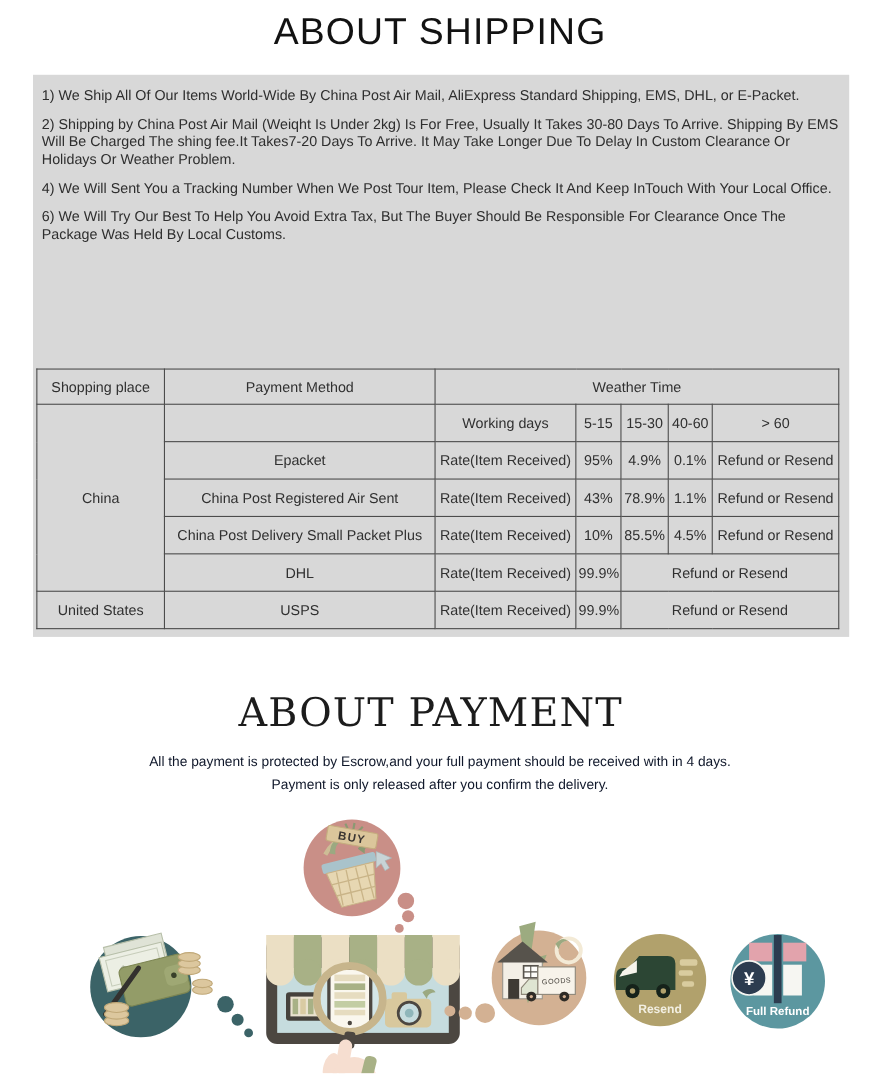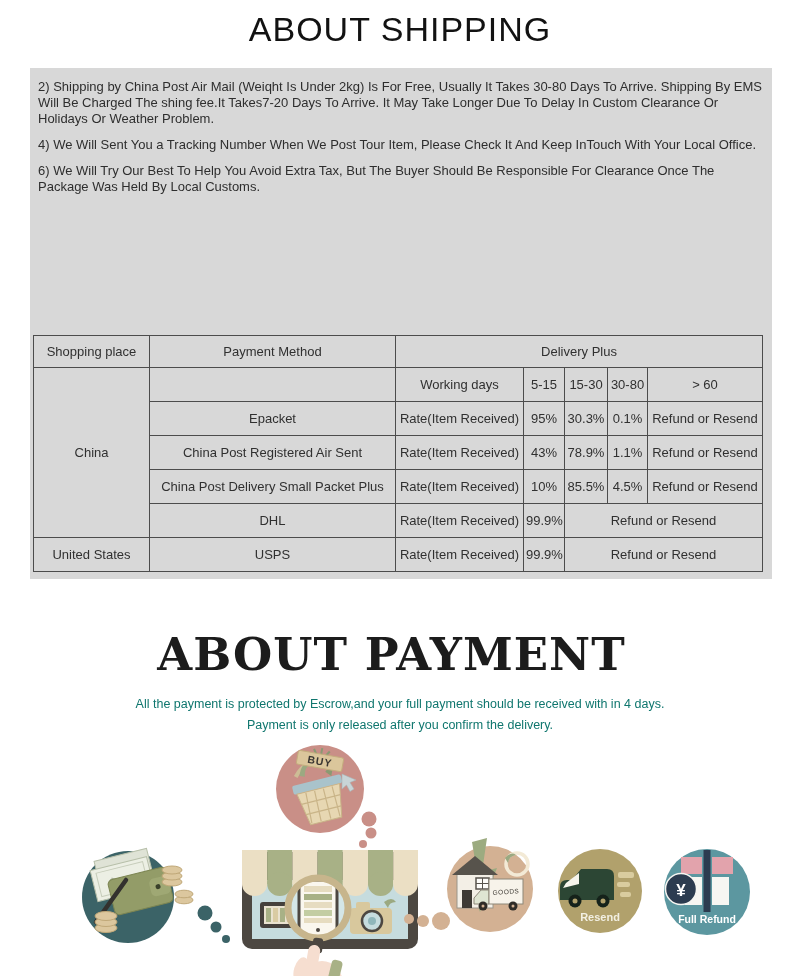--- a/index.html
+++ b/index.html
@@ -25,69 +25,70 @@
   }
   .ship-table td {
     border:1.8px solid #4c4c4c; text-align:center; vertical-align:middle;
     font-size:13px; padding:0 2px; white-space:nowrap; overflow:hidden; height:33px;
   }
   .ship-table tr.head td { height:31px; }
   .payment {
     position:absolute; top:628px; left:0; width:100%; text-align:center;
   }
   .payment-title {
-    margin:0 17px 13px 0; font-family:"DejaVu Serif", serif; font-weight:bold;
-    font-size:45px; letter-spacing:1px; color:#1c1c1c;
-  }
-  .payment-sub { margin:0; font-size:12.5px; line-height:21px; color:#0f766e; }
+    margin:0 17px 13px 0; font-family:"DejaVu Serif", serif; font-weight:normal;
+    font-size:36px; letter-spacing:1px; color:#1c1c1c;
+  }
+  .payment-sub { margin:0; font-size:12.5px; line-height:21px; color:#0f172a; }
   .bottom-art { position:absolute; top:730px; left:0; width:800px; height:246px; }
   svg text { font-family:"Liberation Sans", sans-serif; }
 </style>
 </head>
 <body>
 
 <div class="page">
 
   <h1 class="shipping-title">ABOUT SHIPPING</h1>
 
   <div class="shipping-box">
+    <p>1) We Ship All Of Our Items World-Wide By China Post Air Mail, AliExpress Standard Shipping, EMS, DHL, or E-Packet.</p>
     <p>2) Shipping by China Post Air Mail (Weiqht Is Under 2kg) Is For Free, Usually It Takes 30-80 Days To Arrive. Shipping By EMS Will Be Charged The shing fee.It Takes7-20 Days To Arrive. It May Take Longer Due To Delay In Custom Clearance Or Holidays Or Weather Problem.</p>
     <p>4) We Will Sent You a Tracking Number When We Post Tour Item, Please Check It And Keep InTouch With Your Local Office.</p>
     <p>6) We Will Try Our Best To Help You Avoid Extra Tax, But The Buyer Should Be Responsible For Clearance Once The Package Was Held By Local Customs.</p>
 
     <table class="ship-table">
       <colgroup>
         <col style="width:116px">
           <col style="width:246px">
           <col style="width:128px">
         <col style="width:41px">
           <col style="width:43px">
           <col style="width:40px">
           <col style="width:115px">
       </colgroup>
       <tbody>
         <tr class="head">
           <td>Shopping place</td>
           <td>Payment Method</td>
-          <td colspan="5">Delivery Plus</td>
+          <td colspan="5">Weather Time</td>
         </tr>
         <tr>
           <td rowspan="5">China</td>
           <td></td>
           <td>Working days</td>
           <td>5-15</td>
           <td>15-30</td>
-          <td>30-80</td>
+          <td>40-60</td>
           <td>&gt; 60</td>
         </tr>
         <tr>
           <td>Epacket</td>
           <td>Rate(Item Received)</td>
           <td>95%</td>
-          <td>30.3%</td>
+          <td>4.9%</td>
           <td>0.1%</td>
           <td>Refund or Resend</td>
         </tr>
         <tr>
           <td>China Post Registered Air Sent</td>
           <td>Rate(Item Received)</td>
           <td>43%</td>
           <td>78.9%</td>
           <td>1.1%</td>
           <td>Refund or Resend</td>

